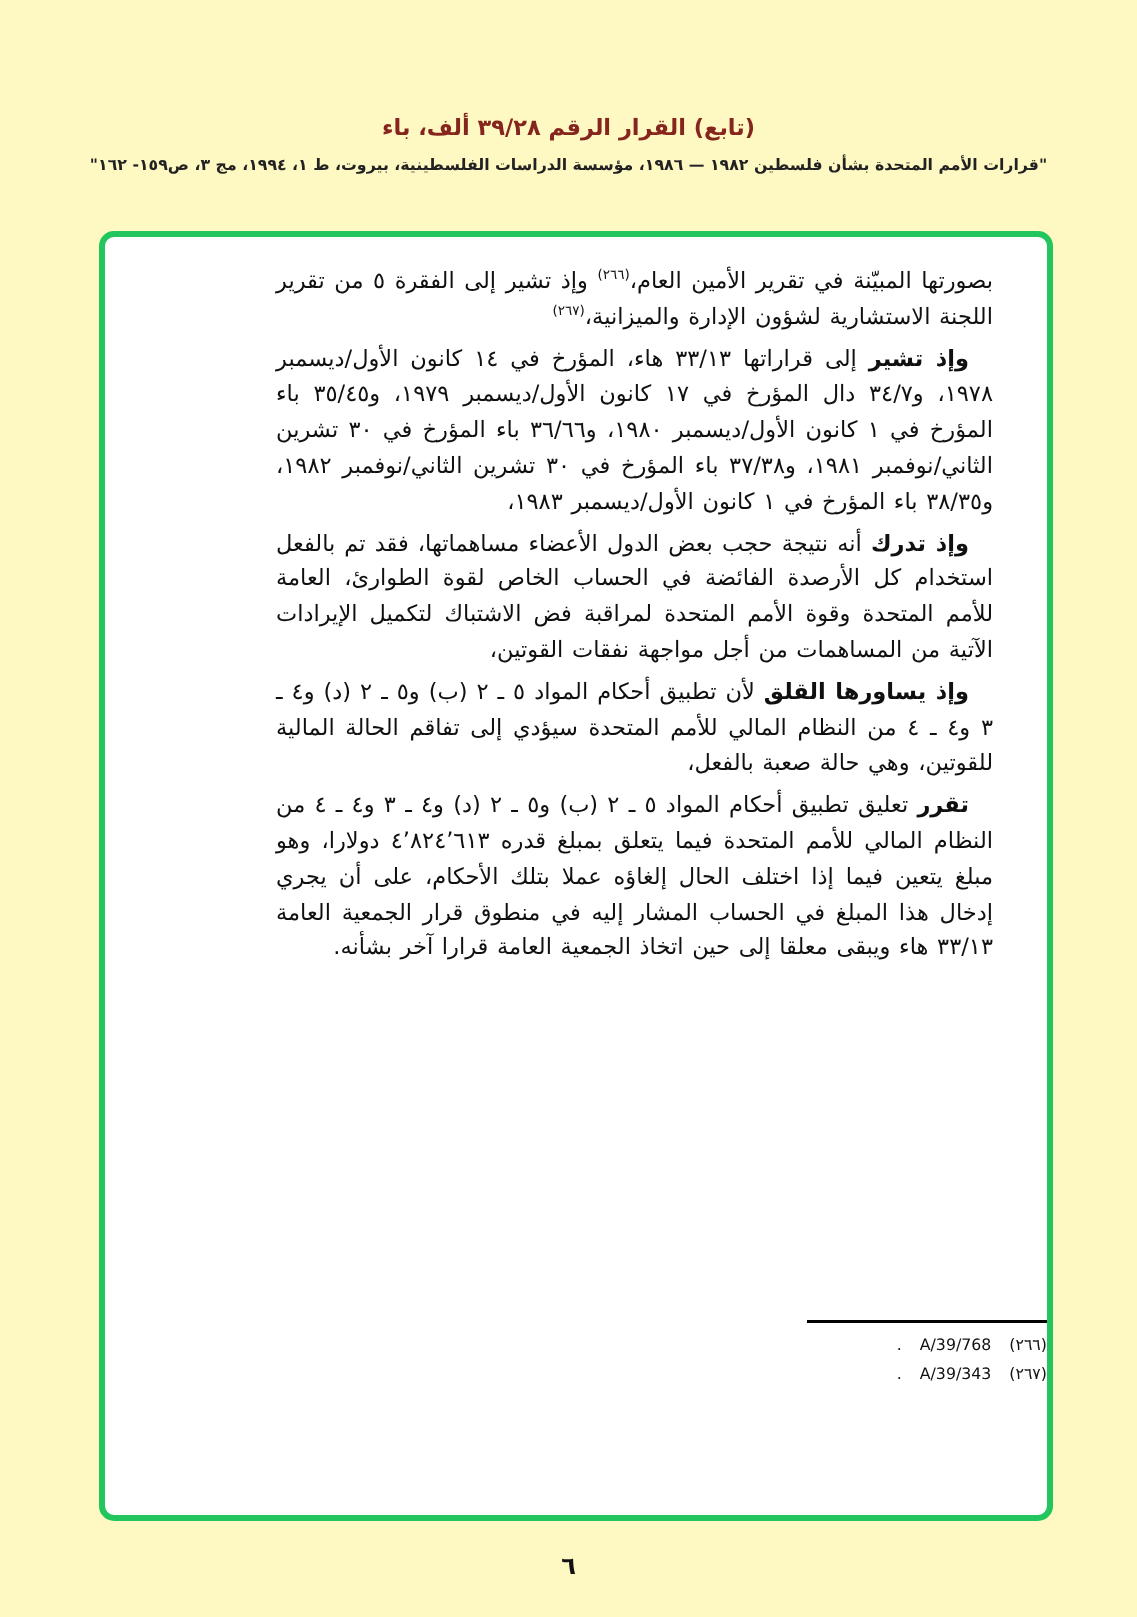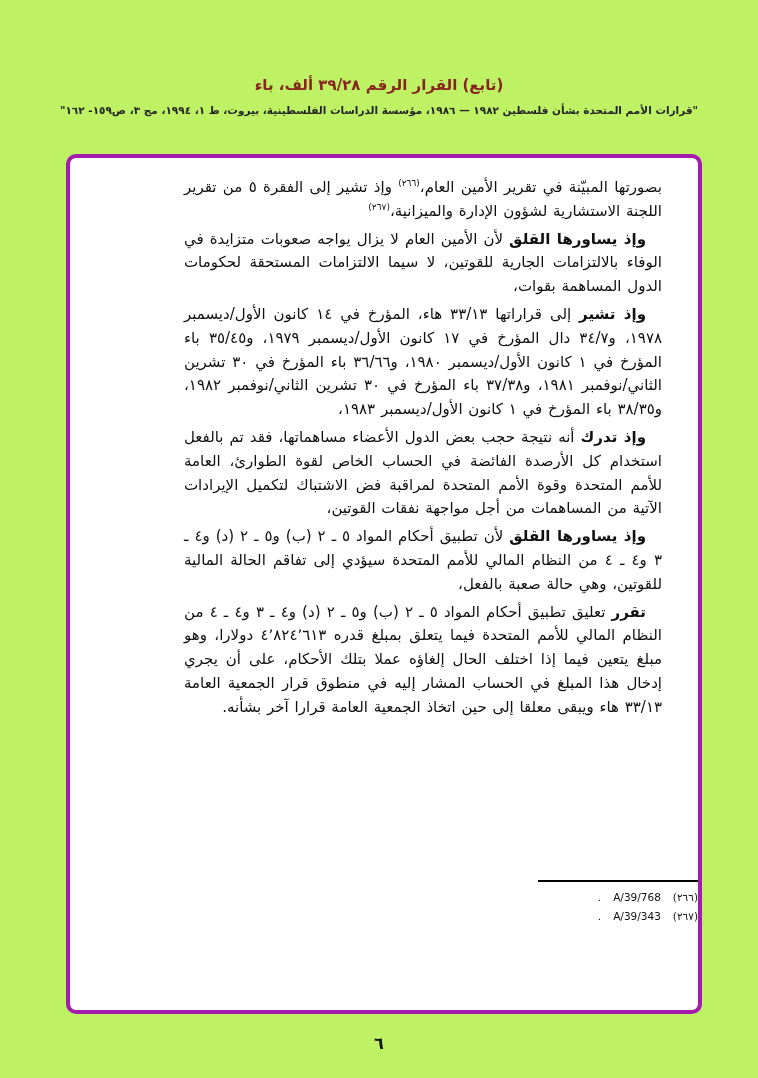--- a/index.html
+++ b/index.html
@@ -3,35 +3,35 @@
 <meta charset="utf-8">
 <style>
   * { margin: 0; padding: 0; box-sizing: border-box; }
   html, body { background: #ffffff; }
   body {
     width: 758px; height: 1078px;
     position: relative;
     font-family: "DejaVu Sans", sans-serif;
     color: #141414;
   }
-  .page { position: absolute; inset: 0; background: #bef264; overflow: hidden; }
+  .page { position: absolute; inset: 0; background: #fef9c3; overflow: hidden; }
 
   
   .header { position: absolute; top: 76px; left: 0; width: 100%; text-align: center; direction: rtl; }
   .title {
     font-size: 15px; font-weight: 700; color: #86251d; letter-spacing: 0.2px;
   }
   .source {
     margin-top: 10px; font-size: 10.5px; font-weight: 700; color: #222222;
   }
 
   
   .green-box {
     position: absolute; left: 66px; top: 154px; width: 636px; height: 860px;
-    border: 4px solid #a21caf; border-radius: 10px; background: #ffffff;
+    border: 4px solid #22c55e; border-radius: 10px; background: #ffffff;
   }
 
   
   .body-text {
     position: absolute; top: 18px; right: 36px; width: 478px;
     direction: rtl; text-align: justify;
     font-size: 15px; line-height: 23.8px; color: #101010;
     word-spacing: 1px;
   }
   .para { margin-bottom: 4px; text-indent: 16px; }
@@ -66,21 +66,20 @@
     <div class="source">"قرارات الأمم المتحدة بشأن فلسطين ١٩٨٢ — ١٩٨٦، مؤسسة الدراسات الفلسطينية، بيروت، ط ١، ١٩٩٤، مج ٣، ص١٥٩- ١٦٢"</div>
   </div>
 
   <div class="green-box">
 
     <div class="body-text">
 
       <p class="para no-indent"><span>بصورتها المبيّنة في تقرير الأمين العام،</span><sup class="fnref">(٢٦٦)</sup><span> وإذ تشير إلى الفقرة ٥ من تقرير اللجنة الاستشارية لشؤون الإدارة والميزانية،</span><sup class="fnref">(٢٦٧)</sup></p>
 
 
-      <p class="para"><span class="lead">وإذ يساورها القلق</span><span> لأن الأمين العام لا يزال يواجه صعوبات متزايدة في الوفاء بالالتزامات الجارية للقوتين، لا سيما الالتزامات المستحقة لحكومات الدول المساهمة بقوات،</span></p>
 
       <p class="para"><span class="lead">وإذ تشير</span><span> إلى قراراتها ٣٣/١٣ هاء، المؤرخ في ١٤ كانون الأول/ديسمبر ١٩٧٨، و٣٤/٧ دال المؤرخ في ١٧ كانون الأول/ديسمبر ١٩٧٩، و٣٥/٤٥ باء المؤرخ في ١ كانون الأول/ديسمبر ١٩٨٠، و٣٦/٦٦ باء المؤرخ في ٣٠ تشرين الثاني/نوفمبر ١٩٨١، و٣٧/٣٨ باء المؤرخ في ٣٠ تشرين الثاني/نوفمبر ١٩٨٢، و٣٨/٣٥ باء المؤرخ في ١ كانون الأول/ديسمبر ١٩٨٣،</span></p>
 
       <p class="para"><span class="lead">وإذ تدرك</span><span> أنه نتيجة حجب بعض الدول الأعضاء مساهماتها، فقد تم بالفعل استخدام كل الأرصدة الفائضة في الحساب الخاص لقوة الطوارئ، العامة للأمم المتحدة وقوة الأمم المتحدة لمراقبة فض الاشتباك لتكميل الإيرادات الآتية من المساهمات من أجل مواجهة نفقات القوتين،</span></p>
 
       <p class="para"><span class="lead">وإذ يساورها القلق</span><span> لأن تطبيق أحكام المواد ٥ ـ ٢ (ب) و٥ ـ ٢ (د) و٤ ـ ٣ و٤ ـ ٤ من النظام المالي للأمم المتحدة سيؤدي إلى تفاقم الحالة المالية للقوتين، وهي حالة صعبة بالفعل،</span></p>
 
       <p class="para"><span class="lead">تقرر</span><span> تعليق تطبيق أحكام المواد ٥ ـ ٢ (ب) و٥ ـ ٢ (د) و٤ ـ ٣ و٤ ـ ٤ من النظام المالي للأمم المتحدة فيما يتعلق بمبلغ قدره ٤٬٨٢٤٬٦١٣ دولارا، وهو مبلغ يتعين فيما إذا اختلف الحال إلغاؤه عملا بتلك الأحكام، على أن يجري إدخال هذا المبلغ في الحساب المشار إليه في منطوق قرار الجمعية العامة ٣٣/١٣ هاء ويبقى معلقا إلى حين اتخاذ الجمعية العامة قرارا آخر بشأنه.</span></p>
 
     </div>

